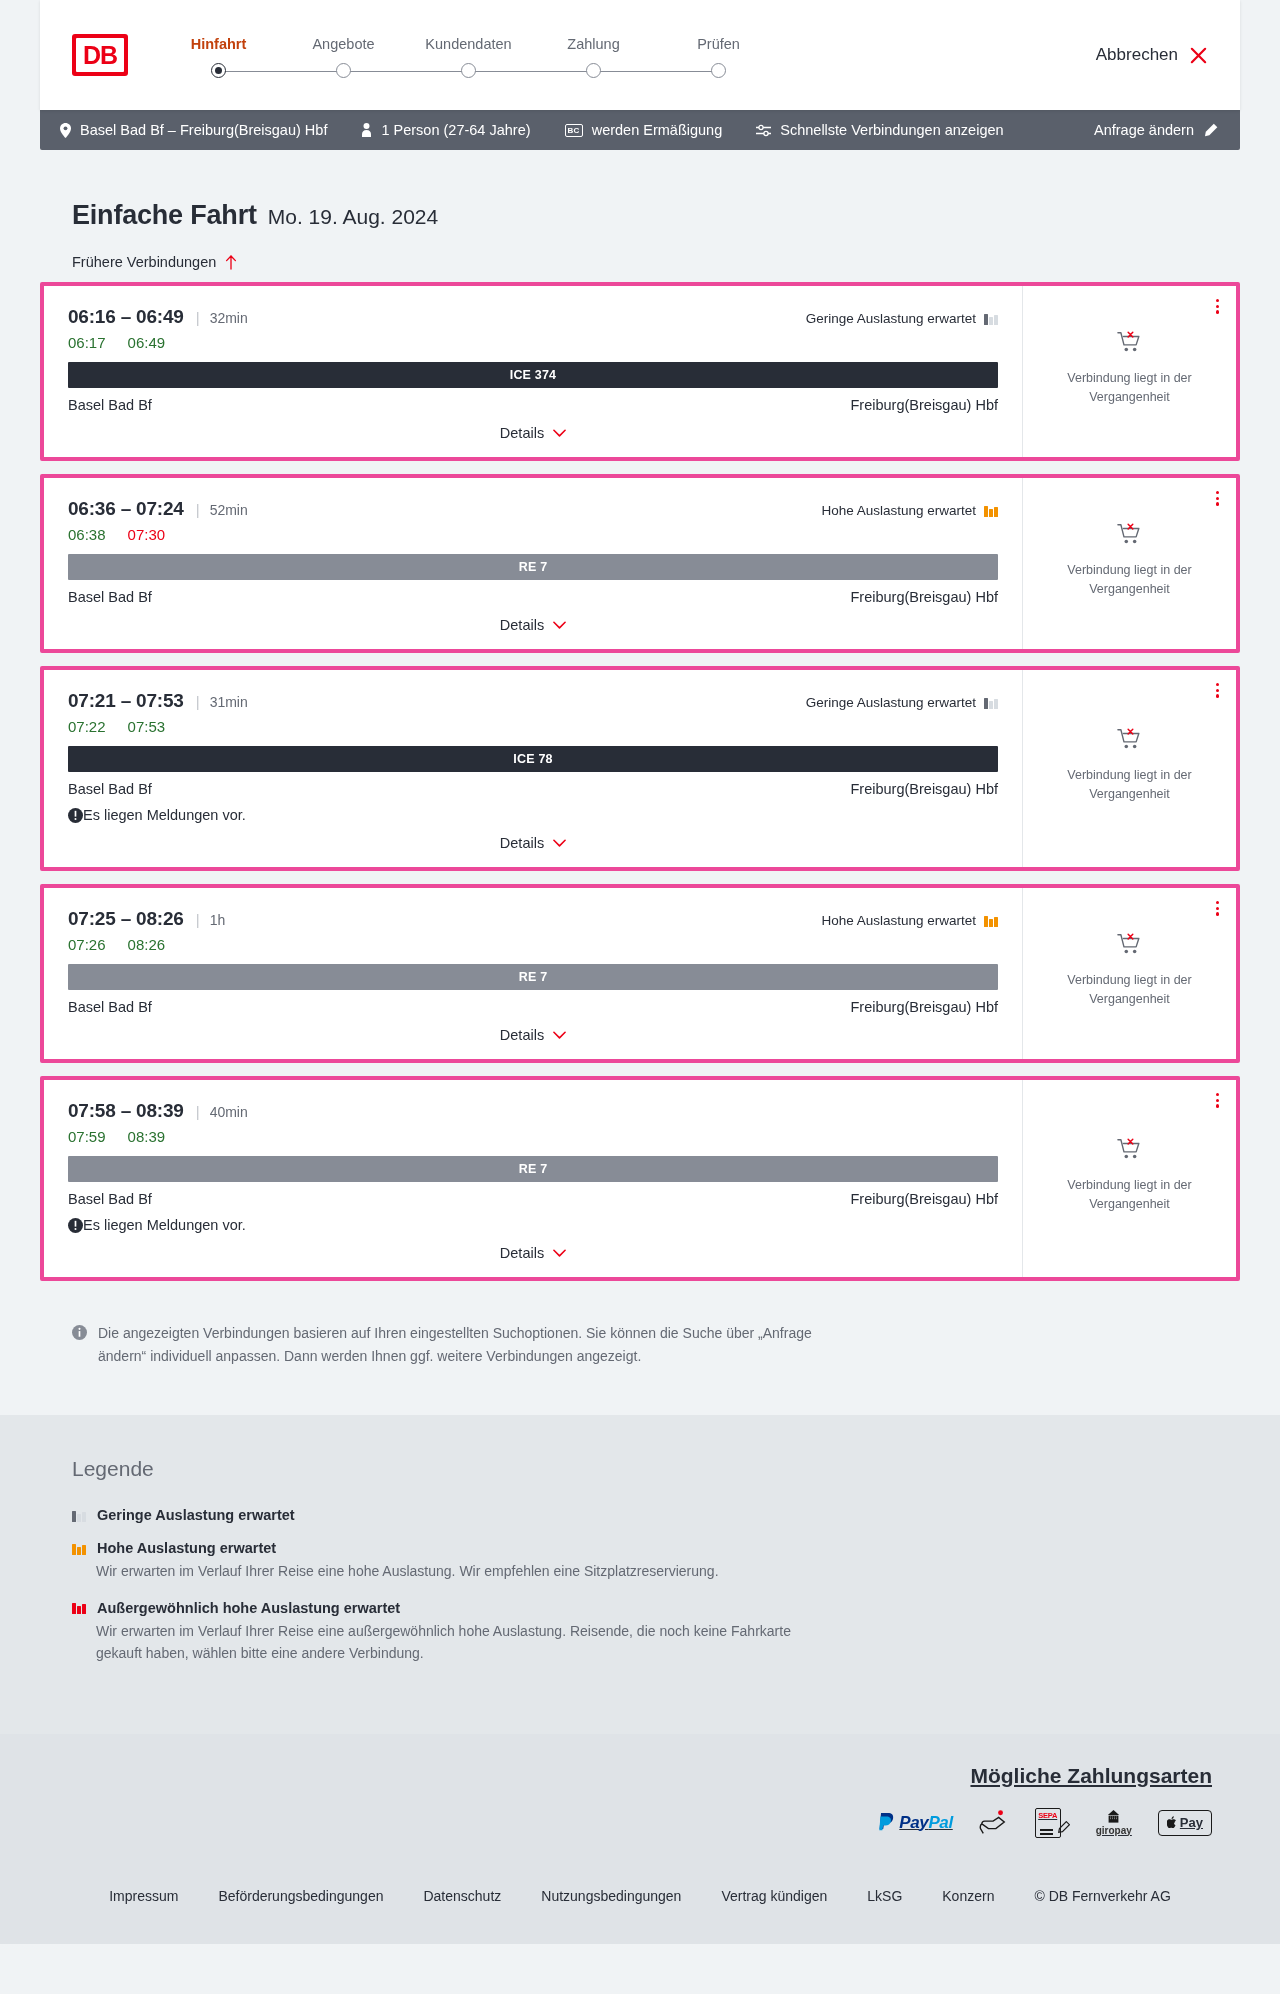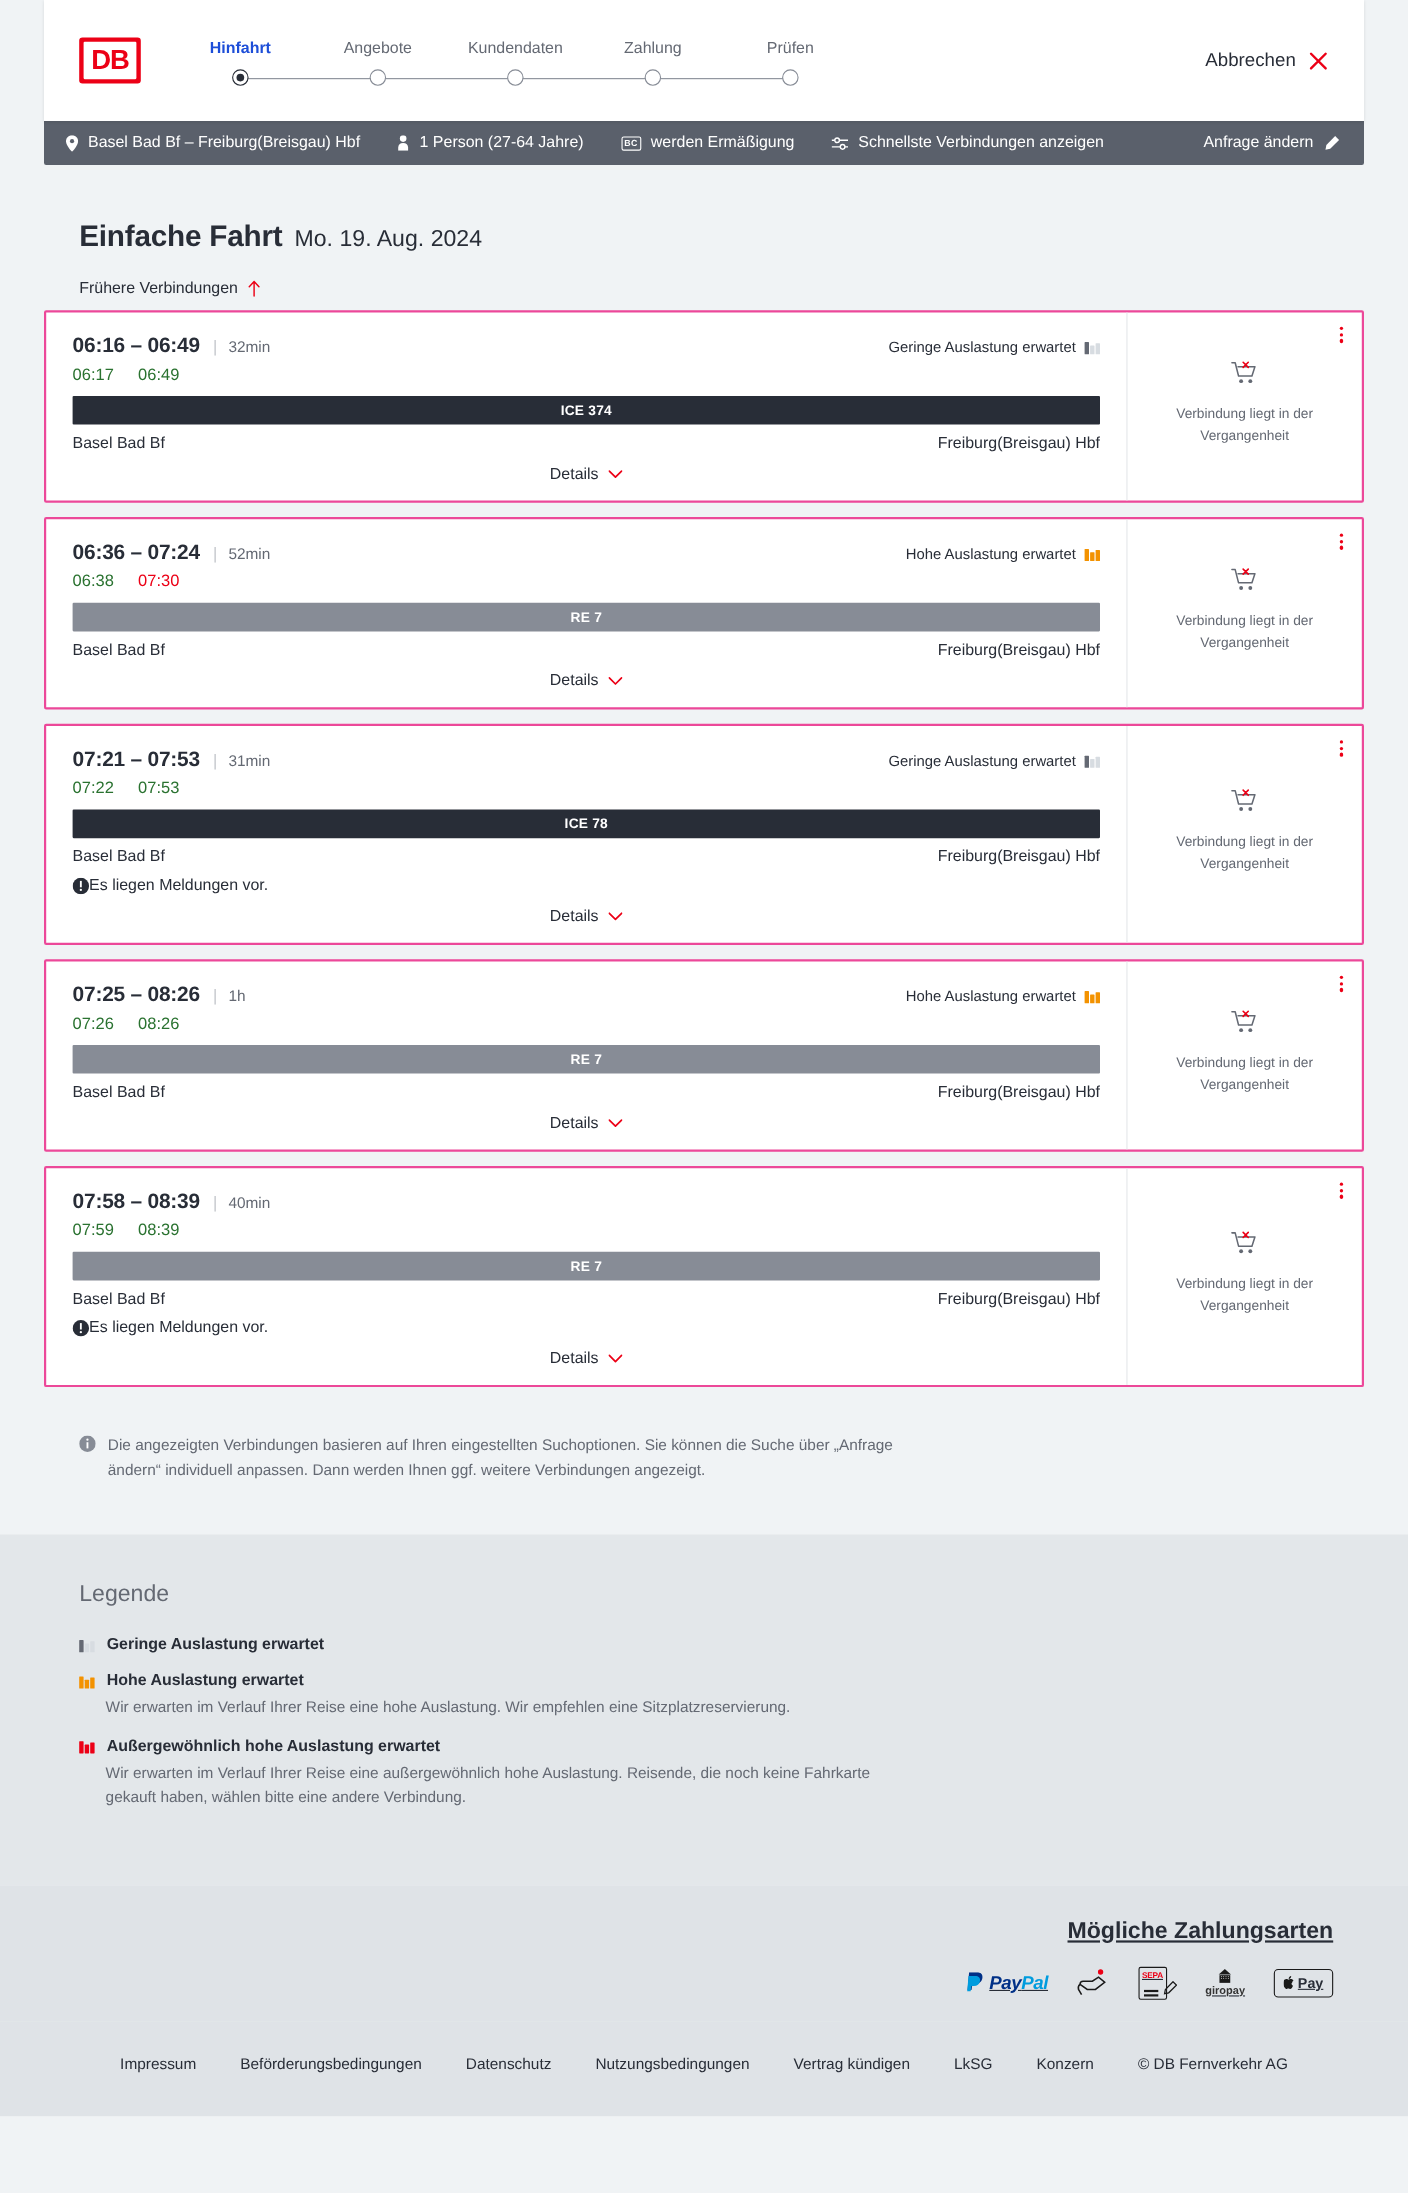--- a/index.html
+++ b/index.html
@@ -46,21 +46,21 @@
     font-family: "Liberation Sans", sans-serif;
   }
   .stepper { position: relative; padding-top: 4px; }
   .step-labels { display: flex; }
   .step-label {
     font-size: 14.5px;
     color: #646973;
     text-align: center;
     width: 125px;
   }
-  .step-label.active { color: #1d4ed8; font-weight: 700; }
+  .step-label.active { color: #c2410c; font-weight: 700; }
   .step-dots {
     display: flex;
     align-items: center;
     margin-top: 11px;
     position: relative;
   }
   .step-node { width: 125px; display: flex; align-items: center; justify-content: center; position: relative; }
   .step-node:not(:last-child)::after {
     content: "";
     position: absolute;
@@ -138,21 +138,21 @@
     display: inline-flex; align-items: center; gap: 9px;
     font-size: 14.5px; color: #282d37; cursor: pointer;
     padding: 0;
   }
   .earlier-row { padding: 22px 0 11px 32px; }
   .later-row { padding: 16px 0 0 32px; }
 
   
   .card {
     background: #fff;
-    border: 2px solid #ec4899;
+    border: 4px solid #ec4899;
     display: flex;
     margin-bottom: 13px;
     border-radius: 2px;
   }
   .card-left { flex: 1 1 auto; padding: 20px 24px 16px 24px; min-width: 0; }
   .card-right {
     flex: 0 0 214px;
     border-left: 1px solid #e4e7ea;
     position: relative;
     display: flex; flex-direction: column;

